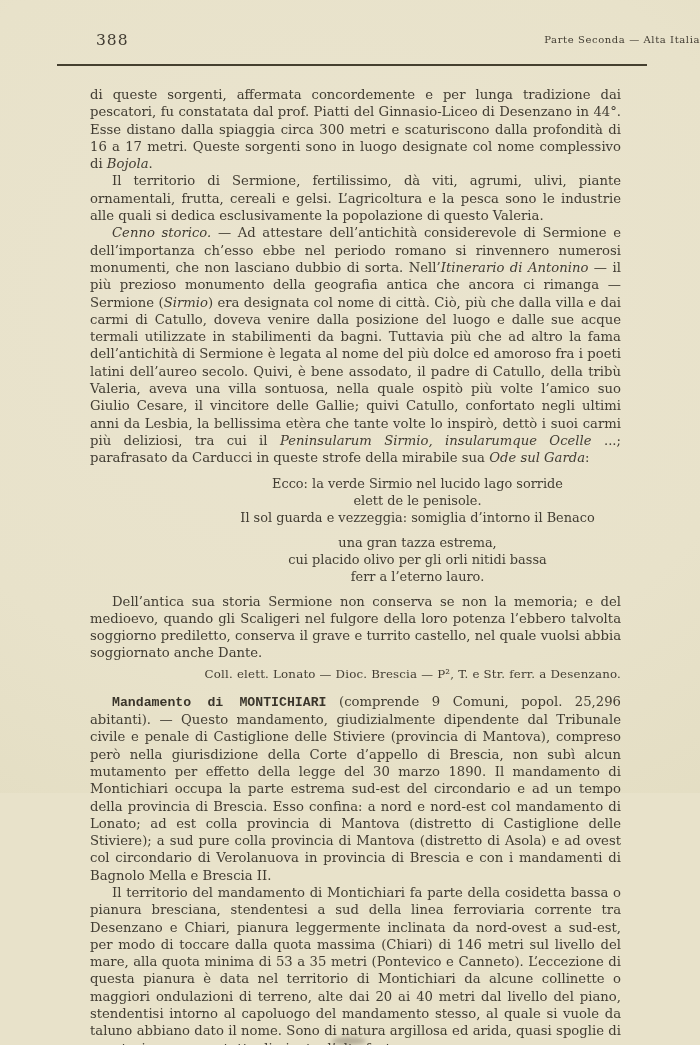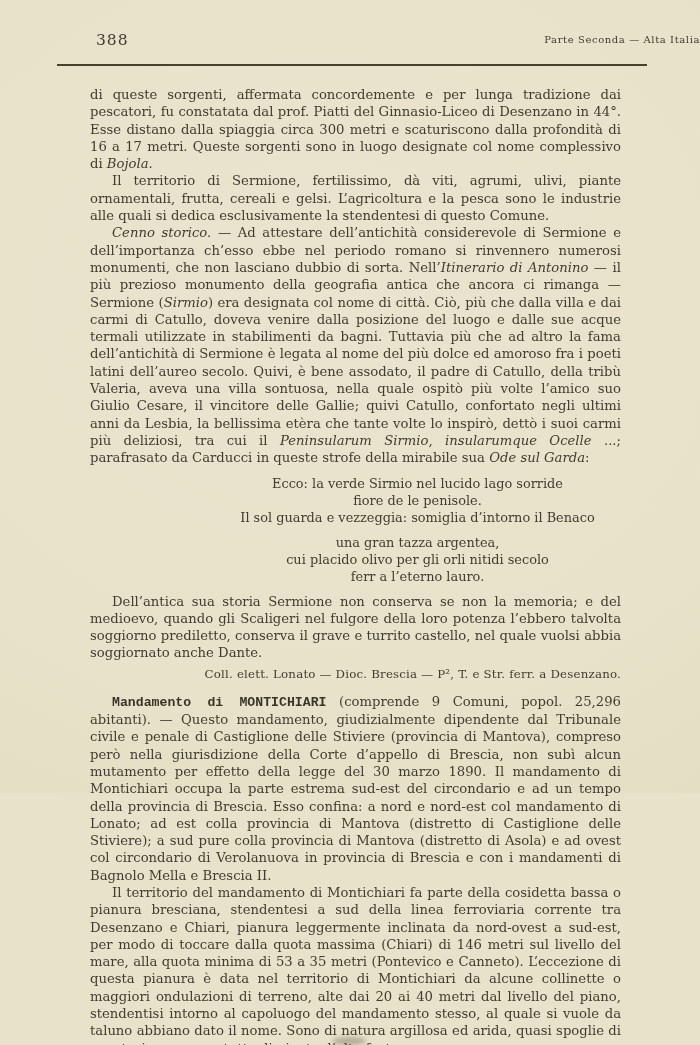--- a/index.html
+++ b/index.html
@@ -50,23 +50,23 @@
 </style>
 </head>
 <body>
 
 <div class="page">
   <div class="page-number">388</div>
   <div class="running-title">Parte Seconda — Alta Italia</div>
   <div class="header-rule"></div>
   <div class="text-column">
       <p class="para"><span>di queste sorgenti, affermata concordemente e per lunga tradizione dai pescatori, fu constatata dal prof. Piatti del Ginnasio-Liceo di Desenzano in 44°. Esse distano dalla spiaggia circa 300 metri e scaturiscono dalla profondità di 16 a 17 metri. Queste sorgenti sono in luogo designate col nome complessivo di </span><i>Bojola</i><span>.</span></p>
-      <p class="para indent"><span>Il territorio di Sermione, fertilissimo, dà viti, agrumi, ulivi, piante ornamentali, frutta, cereali e gelsi. L’agricoltura e la pesca sono le industrie alle quali si dedica esclusivamente la stendentesi di questo Comune.</span></p>
+      <p class="para indent"><span>Il territorio di Sermione, fertilissimo, dà viti, agrumi, ulivi, piante ornamentali, frutta, cereali e gelsi. L’agricoltura e la pesca sono le industrie alle quali si dedica esclusivamente la popolazione di questo Valeria.</span></p>
       <p class="para indent"><i>Cenno storico.</i><span> — Ad attestare dell’antichità considerevole di Sermione e dell’importanza ch’esso ebbe nel periodo romano si rinvennero numerosi monumenti, che non lasciano dubbio di sorta. Nell’</span><i>Itinerario di Antonino</i><span> — il più prezioso monumento della geografia antica che ancora ci rimanga — Sermione (</span><i>Sirmio</i><span>) era designata col nome di città. Ciò, più che dalla villa e dai carmi di Catullo, doveva venire dalla posizione del luogo e dalle sue acque termali utilizzate in stabilimenti da bagni. Tuttavia più che ad altro la fama dell’antichità di Sermione è legata al nome del più dolce ed amoroso fra i poeti latini dell’aureo secolo. Quivi, è bene assodato, il padre di Catullo, della tribù Valeria, aveva una villa sontuosa, nella quale ospitò più volte l’amico suo Giulio Cesare, il vincitore delle Gallie; quivi Catullo, confortato negli ultimi anni da Lesbia, la bellissima etèra che tante volte lo inspirò, dettò i suoi carmi più deliziosi, tra cui il </span><i>Peninsularum Sirmio, insularumque Ocelle</i><span> ...; parafrasato da Carducci in queste strofe della mirabile sua </span><i>Ode sul Garda</i><span>:</span></p>
-      <div class="verse"><span>Ecco: la verde Sirmio nel lucido lago sorride</span><br><span>fiore de le penisole.</span><br><span>Il sol guarda e vezzeggia: somiglia d’intorno il Benaco</span><br></div>
-      <div class="verse"><span>una gran tazza argentea,</span><br><span>cui placido olivo per gli orli nitidi secolo</span><br><span>ferr a l’eterno lauro.</span><br></div>
+      <div class="verse"><span>Ecco: la verde Sirmio nel lucido lago sorride</span><br><span>elett de le penisole.</span><br><span>Il sol guarda e vezzeggia: somiglia d’intorno il Benaco</span><br></div>
+      <div class="verse"><span>una gran tazza estrema,</span><br><span>cui placido olivo per gli orli nitidi bassa</span><br><span>ferr a l’eterno lauro.</span><br></div>
       <p class="para indent"><span>Dell’antica sua storia Sermione non conserva se non la memoria; e del medioevo, quando gli Scaligeri nel fulgore della loro potenza l’ebbero talvolta soggiorno prediletto, conserva il grave e turrito castello, nel quale vuolsi abbia soggiornato anche Dante.</span></p>
       <p class="note"><span>Coll. elett. Lonato — Dioc. Brescia — P², T. e Str. ferr. a Desenzano.</span></p>
       <p class="para indent"><b>Mandamento di MONTICHIARI</b><span> (comprende 9 Comuni, popol. 25,296 abitanti). — Questo mandamento, giudizialmente dipendente dal Tribunale civile e penale di Castiglione delle Stiviere (provincia di Mantova), compreso però nella giurisdizione della Corte d’appello di Brescia, non subì alcun mutamento per effetto della legge del 30 marzo 1890. Il mandamento di Montichiari occupa la parte estrema sud-est del circondario e ad un tempo della provincia di Brescia. Esso confina: a nord e nord-est col mandamento di Lonato; ad est colla provincia di Mantova (distretto di Castiglione delle Stiviere); a sud pure colla provincia di Mantova (distretto di Asola) e ad ovest col circondario di Verolanuova in provincia di Brescia e con i mandamenti di Bagnolo Mella e Brescia II.</span></p>
       <p class="para indent"><span>Il territorio del mandamento di Montichiari fa parte della cosidetta bassa o pianura bresciana, stendentesi a sud della linea ferroviaria corrente tra Desenzano e Chiari, pianura leggermente inclinata da nord-ovest a sud-est, per modo di toccare dalla quota massima (Chiari) di 146 metri sul livello del mare, alla quota minima di 53 a 35 metri (Pontevico e Canneto). L’eccezione di questa pianura è data nel territorio di Montichiari da alcune collinette o maggiori ondulazioni di terreno, alte dai 20 ai 40 metri dal livello del piano, stendentisi intorno al capoluogo del mandamento stesso, al quale si vuole da taluno abbiano dato il nome. Sono di natura argillosa ed arida, quasi spoglie di vegetazione e sopratutto di piante d’alto fusto.</span></p>
     </div>
   <div class="bottom-smudge"></div>
 </div>
 
 </body></html>

